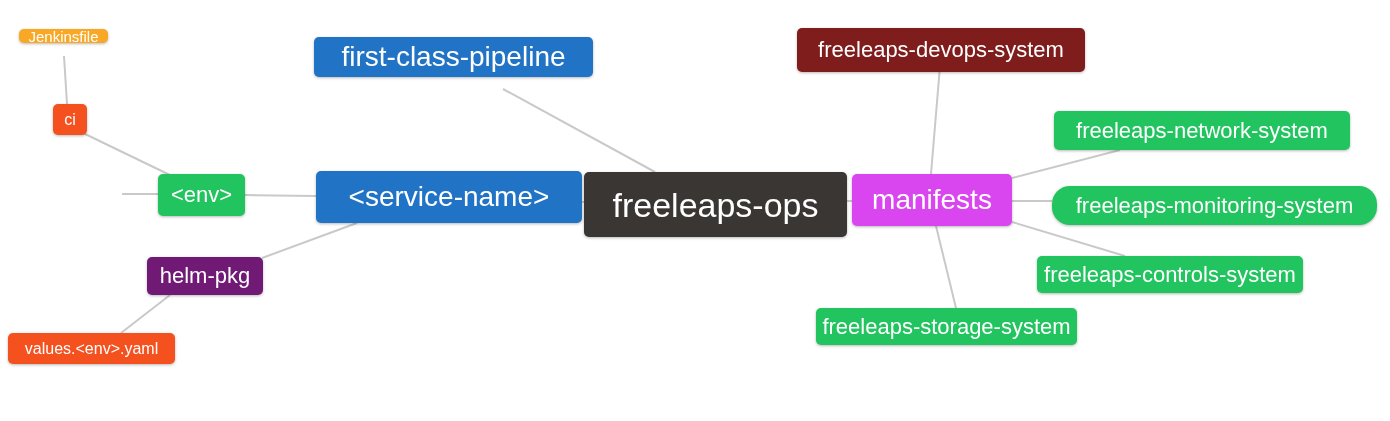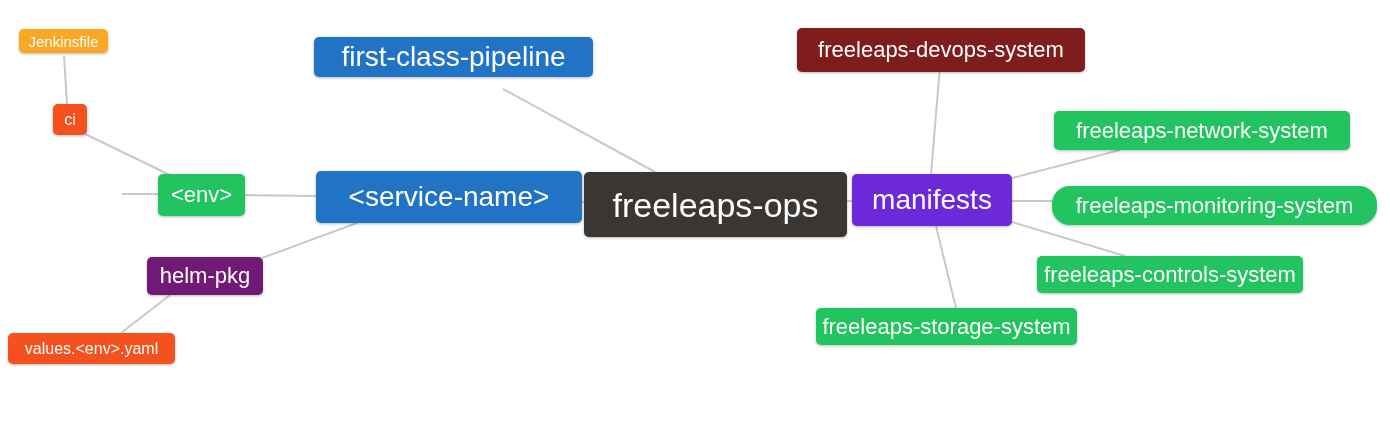--- a/index.html
+++ b/index.html
@@ -55,27 +55,27 @@
       <line x1="503" y1="89" x2="655" y2="172" stroke="#c9c9c9" stroke-width="2"></line>
       <line x1="566" y1="201" x2="584" y2="202" stroke="#c9c9c9" stroke-width="2"></line>
       <line x1="847" y1="201" x2="852" y2="201" stroke="#c9c9c9" stroke-width="2"></line>
       <line x1="931" y1="174" x2="940" y2="66" stroke="#c9c9c9" stroke-width="2"></line>
       <line x1="1012" y1="178" x2="1120" y2="150" stroke="#c9c9c9" stroke-width="2"></line>
       <line x1="1012" y1="201" x2="1052" y2="201" stroke="#c9c9c9" stroke-width="2"></line>
       <line x1="1012" y1="222" x2="1125" y2="256" stroke="#c9c9c9" stroke-width="2"></line>
       <line x1="936" y1="226" x2="956" y2="308" stroke="#c9c9c9" stroke-width="2"></line>
     </svg>
 
-<div class="node" style="left: 19px; top: 29px; width: 89px; height: 24px; font-size: 15px; background: rgb(249, 168, 37); color: rgb(255, 255, 255);">Jenkinsfile</div>
+<div class="node" style="left: 19px; top: 29px; width: 89px; height: 14px; font-size: 15px; background: rgb(249, 168, 37); color: rgb(255, 255, 255);">Jenkinsfile</div>
     <div class="node" style="left: 53px; top: 104px; width: 34px; height: 31px; font-size: 16px; background: rgb(244, 81, 30); color: rgb(255, 255, 255);">ci</div>
     <div class="node" style="left: 158px; top: 174px; width: 87px; height: 42px; font-size: 22px; background: rgb(33, 196, 94); color: rgb(255, 255, 255);">&lt;env&gt;</div>
     <div class="node" style="left: 147px; top: 257px; width: 116px; height: 38px; font-size: 22px; background: #701a75; color: rgb(255, 255, 255);">helm-pkg</div>
     <div class="node" style="left: 8px; top: 333px; width: 167px; height: 31px; font-size: 16px; background: rgb(244, 81, 30); color: rgb(255, 255, 255);">values.&lt;env&gt;.yaml</div>
     <div class="node" style="left: 314px; top: 37px; width: 279px; height: 40px; font-size: 28px; background: rgb(33, 115, 197); color: rgb(255, 255, 255);">first-class-pipeline</div>
     <div class="node" style="left: 316px; top: 171px; width: 266px; height: 52px; font-size: 28px; background: rgb(33, 115, 197); color: rgb(255, 255, 255);">&lt;service-name&gt;</div>
     <div class="node" style="left: 584px; top: 172px; width: 263px; height: 65px; font-size: 34px; background: rgb(58, 54, 51); color: rgb(255, 255, 255);">freeleaps-ops</div>
-    <div class="node" style="left: 852px; top: 174px; width: 160px; height: 52px; font-size: 28px; background: #6d28d9; color: rgb(255, 255, 255);">manifests</div>
+    <div class="node" style="left: 852px; top: 174px; width: 160px; height: 52px; font-size: 28px; background: #d946ef; color: rgb(255, 255, 255);">manifests</div>
     <div class="node" style="left: 797px; top: 28px; width: 288px; height: 44px; font-size: 22px; background: #7f1d1d; color: rgb(255, 255, 255); text-align: right;">freeleaps-devops-system</div>
     <div class="node" style="left: 1054px; top: 111px; width: 296px; height: 39px; font-size: 22px; background: rgb(33, 196, 94); color: rgb(255, 255, 255);">freeleaps-network-system</div>
     <div class="node" style="left: 1052px; top: 186px; width: 325px; height: 39px; font-size: 22px; background: rgb(33, 196, 94); color: rgb(255, 255, 255); border-radius: 18px;">freeleaps-monitoring-system</div>
     <div class="node" style="left: 1037px; top: 256px; width: 266px; height: 37px; font-size: 22px; background: rgb(33, 196, 94); color: rgb(255, 255, 255);">freeleaps-controls-system</div>
     <div class="node" style="left: 816px; top: 308px; width: 261px; height: 37px; font-size: 22px; background: rgb(33, 196, 94); color: rgb(255, 255, 255);">freeleaps-storage-system</div>
   </div>
 
 </body></html>

